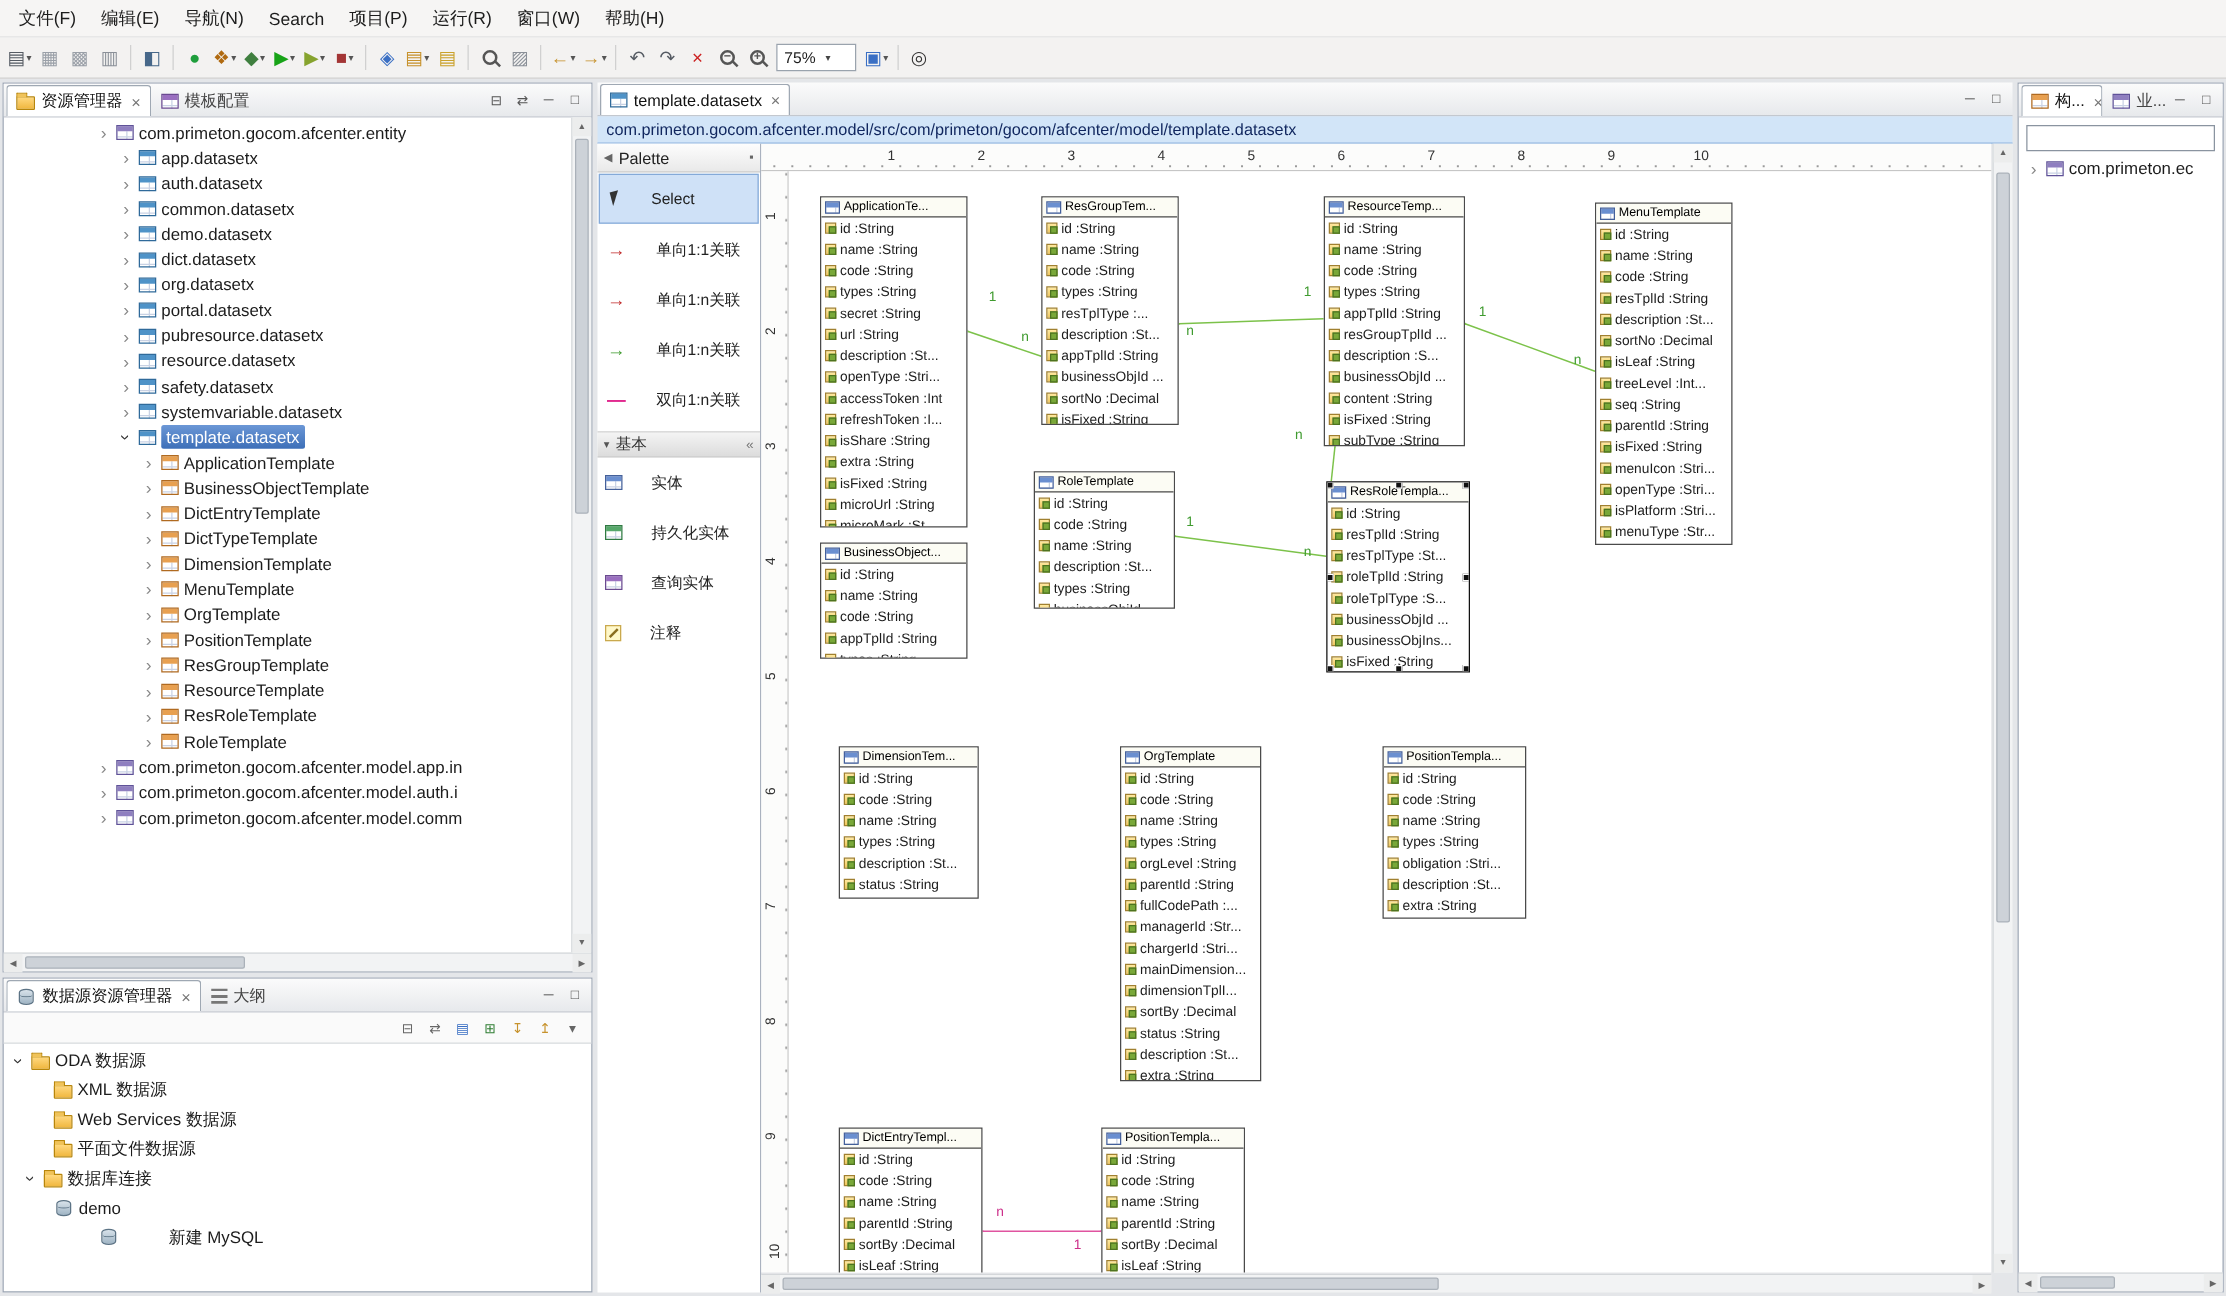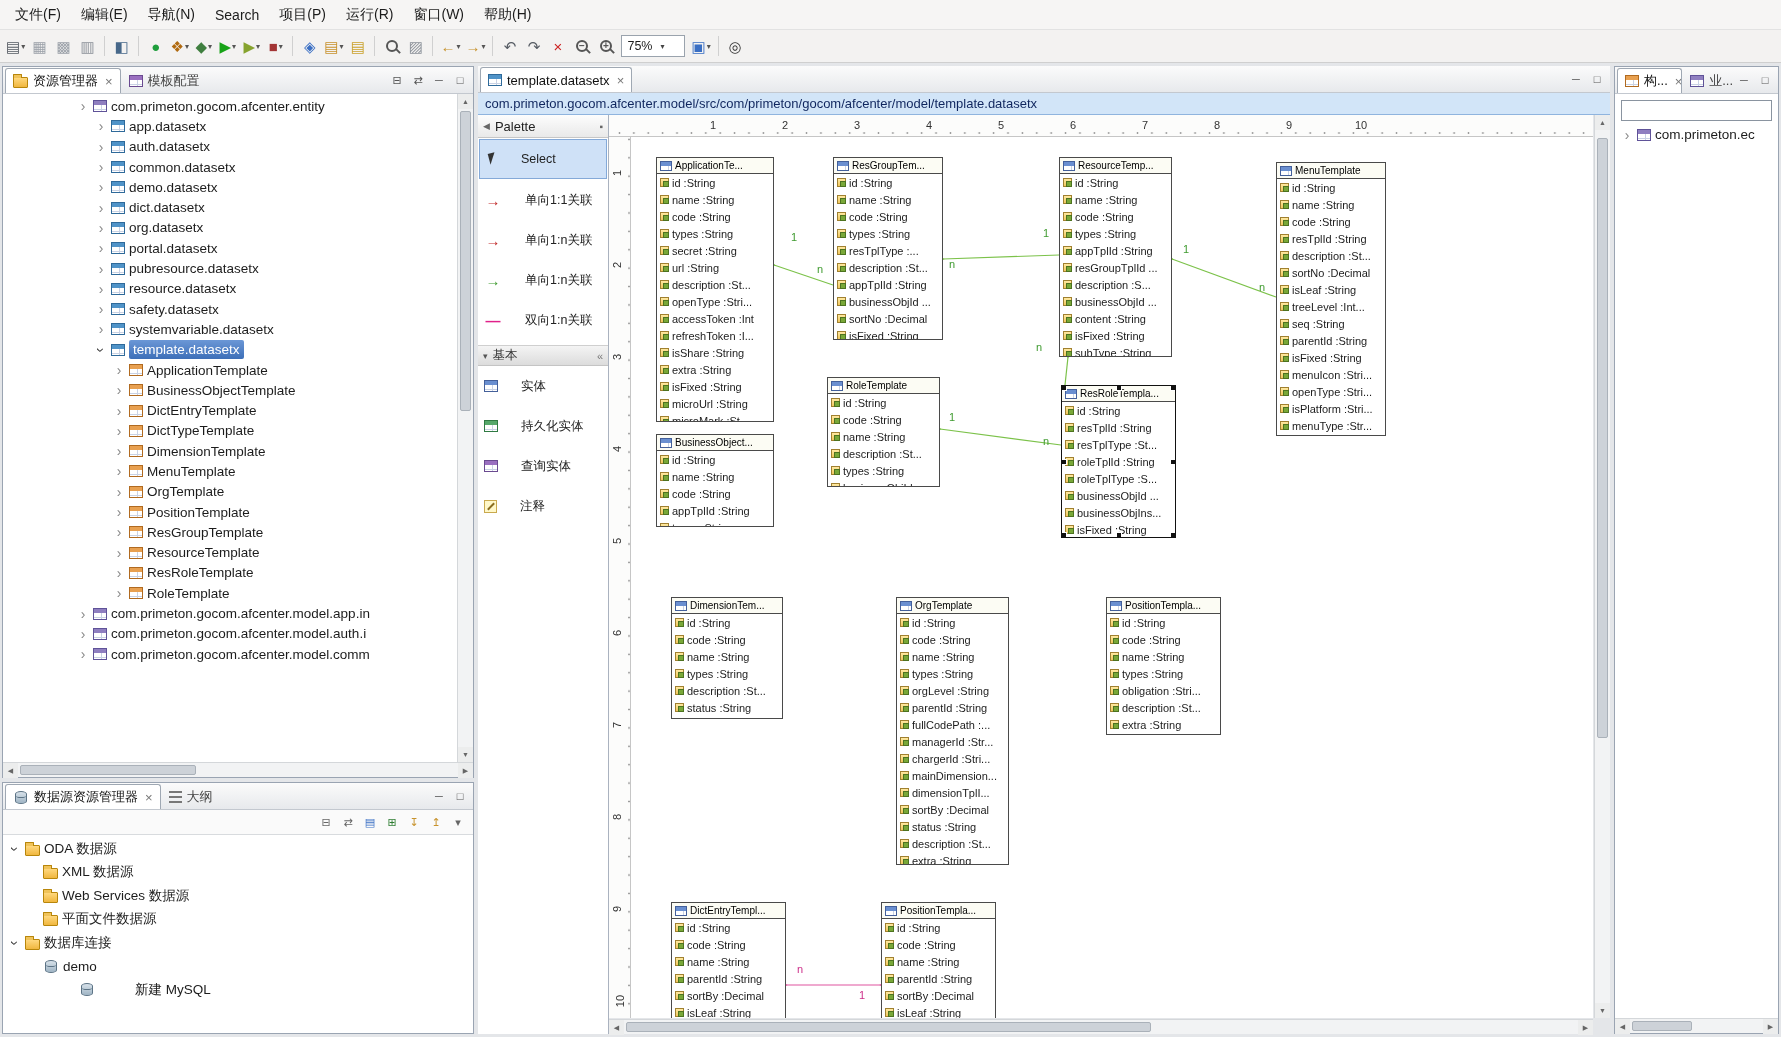--- a/index.html
+++ b/index.html
@@ -448,21 +448,21 @@
       <div class="trow" style="padding-left: 24px;">
         <span class="chev none">›</span>
         <span class="ico ico-folder"></span>
         <span class="tlabel">Web Services 数据源</span>
       </div>
       <div class="trow" style="padding-left: 24px;">
         <span class="chev none">›</span>
         <span class="ico ico-folder"></span>
         <span class="tlabel">平面文件数据源</span>
       </div>
-      <div class="trow" style="padding-left: 6px;">
+      <div class="trow" style="padding-left: 16px;">
         <span class="chev open">›</span>
         <span class="ico ico-folder"></span>
         <span class="tlabel">数据库连接</span>
       </div>
       <div class="trow" style="padding-left: 24px;">
         <span class="chev none">›</span>
         <span class="ico ico-db"></span>
         <span class="tlabel">demo</span>
       </div>
       <div class="trow" style="padding-left: 24px; gap: 40px;">

